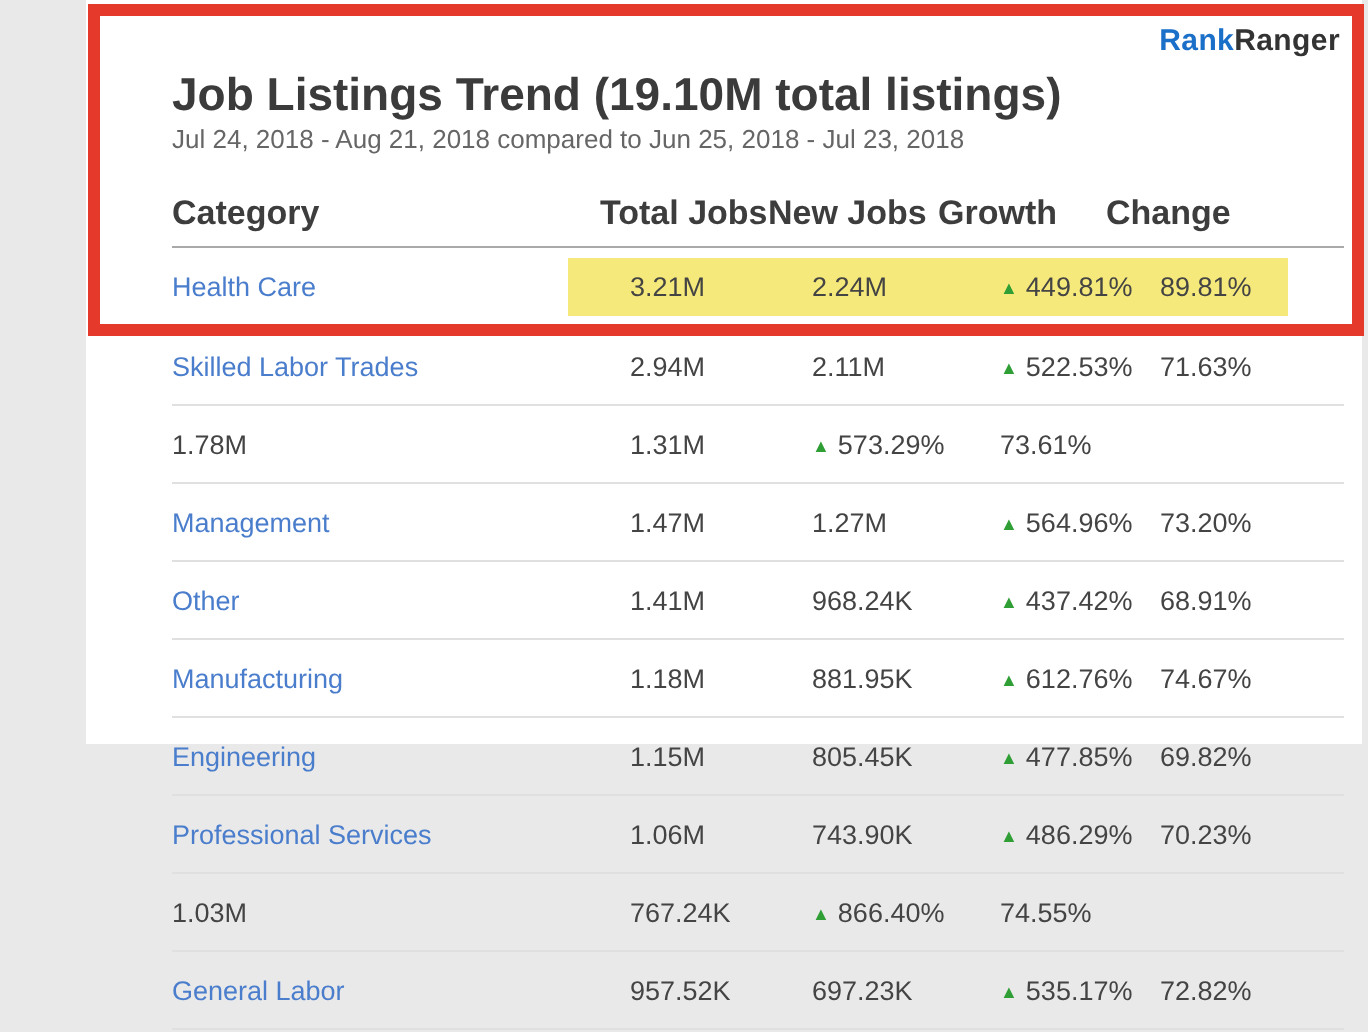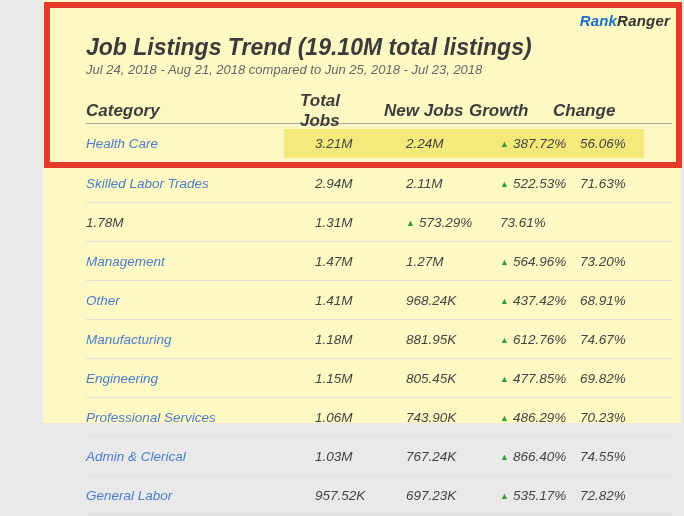--- a/index.html
+++ b/index.html
@@ -7,23 +7,22 @@
     width: 684px; height: 516px;
     overflow: hidden;
     background: #e9e9e9;
     font-family: "Liberation Sans", sans-serif;
   }
   .page { position: relative; width: 684px; height: 516px; }
 
   .card {
     position: absolute;
     left: 43px; top: 0;
-    width: 638px; height: 423px;
-    background: #fef9c3;
-    font-style: italic;
+    width: 638px; height: 372px;
+    background: #ffffff;
   }
 
   .annotation-box {
     position: absolute;
     left: 44px; top: 2px;
     width: 638px; height: 166px;
     border: 6px solid #e4392b;
     z-index: 20;
     pointer-events: none;
   }
@@ -125,23 +124,23 @@
 
       <div>
           <div class="row highlighted">
     <div class="highlight-bar"></div>
     <div class="cell">
       <span class="cat-link">Health Care</span>
     </div>
     <div class="cell">3.21M</div>
     <div class="cell">2.24M</div>
     <div class="cell">
-      <span class="arrow-up">▲</span><span>387.72%</span>
-    </div>
-    <div class="cell">56.06%</div>
+      <span class="arrow-up">▲</span><span>449.81%</span>
+    </div>
+    <div class="cell">89.81%</div>
   </div>
           <div class="row">
 
     <div class="cell">
       <span class="cat-link">Skilled Labor Trades</span>
     </div>
     <div class="cell">2.94M</div>
     <div class="cell">2.11M</div>
     <div class="cell">
       <span class="arrow-up">▲</span><span>522.53%</span>
@@ -212,23 +211,20 @@
     </div>
     <div class="cell">1.06M</div>
     <div class="cell">743.90K</div>
     <div class="cell">
       <span class="arrow-up">▲</span><span>486.29%</span>
     </div>
     <div class="cell">70.23%</div>
   </div>
           <div class="row">
 
-    <div class="cell">
-      <span class="cat-link">Admin &amp; Clerical</span>
-    </div>
     <div class="cell">1.03M</div>
     <div class="cell">767.24K</div>
     <div class="cell">
       <span class="arrow-up">▲</span><span>866.40%</span>
     </div>
     <div class="cell">74.55%</div>
   </div>
           <div class="row">
 
     <div class="cell">

